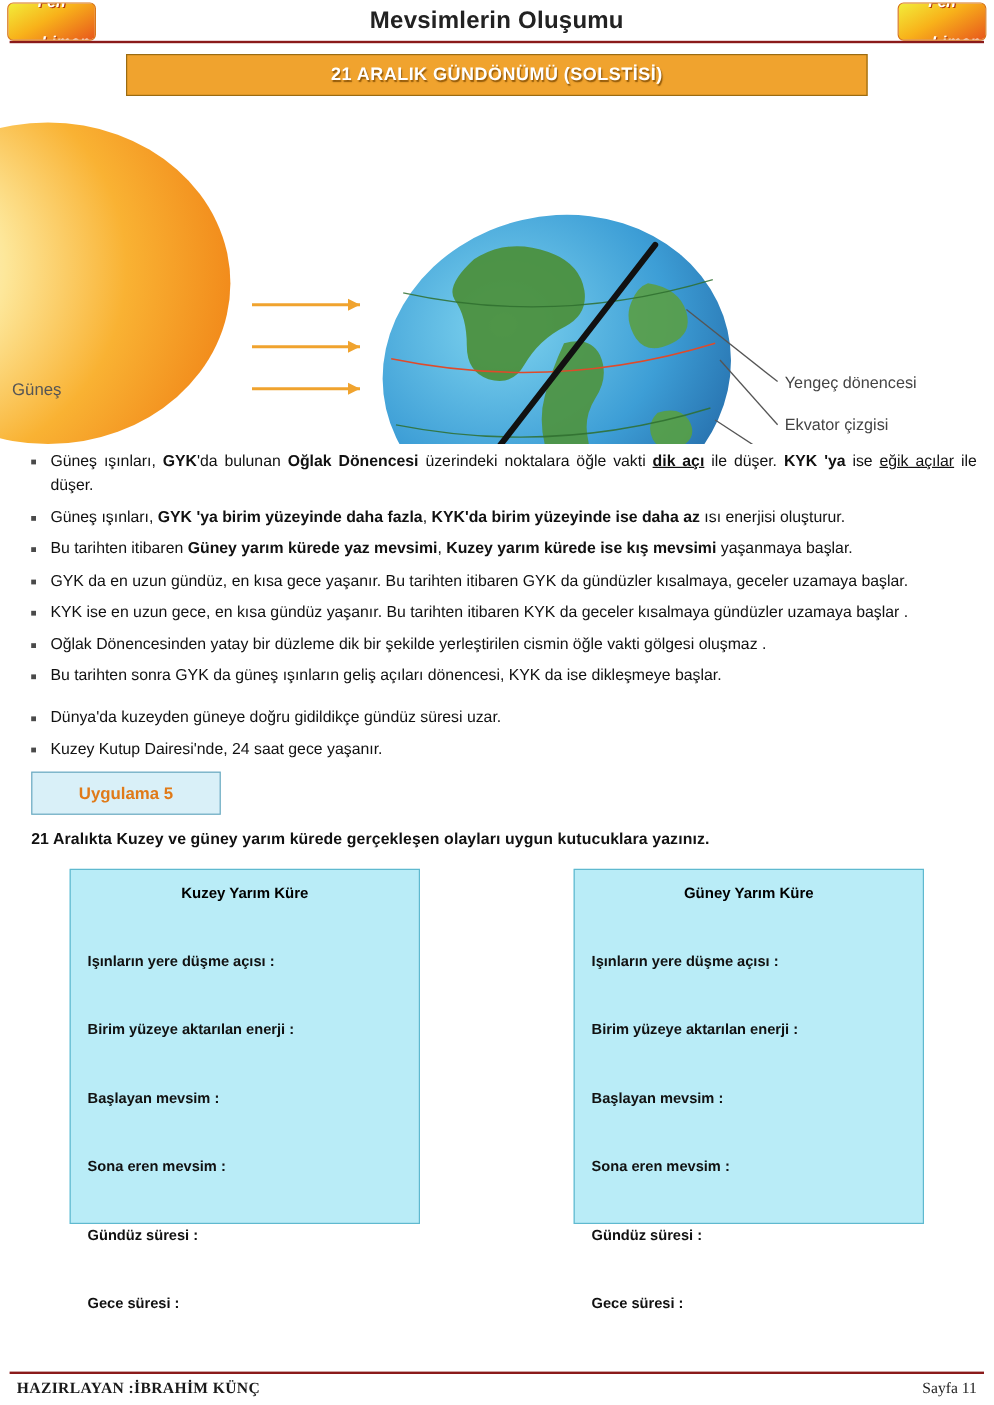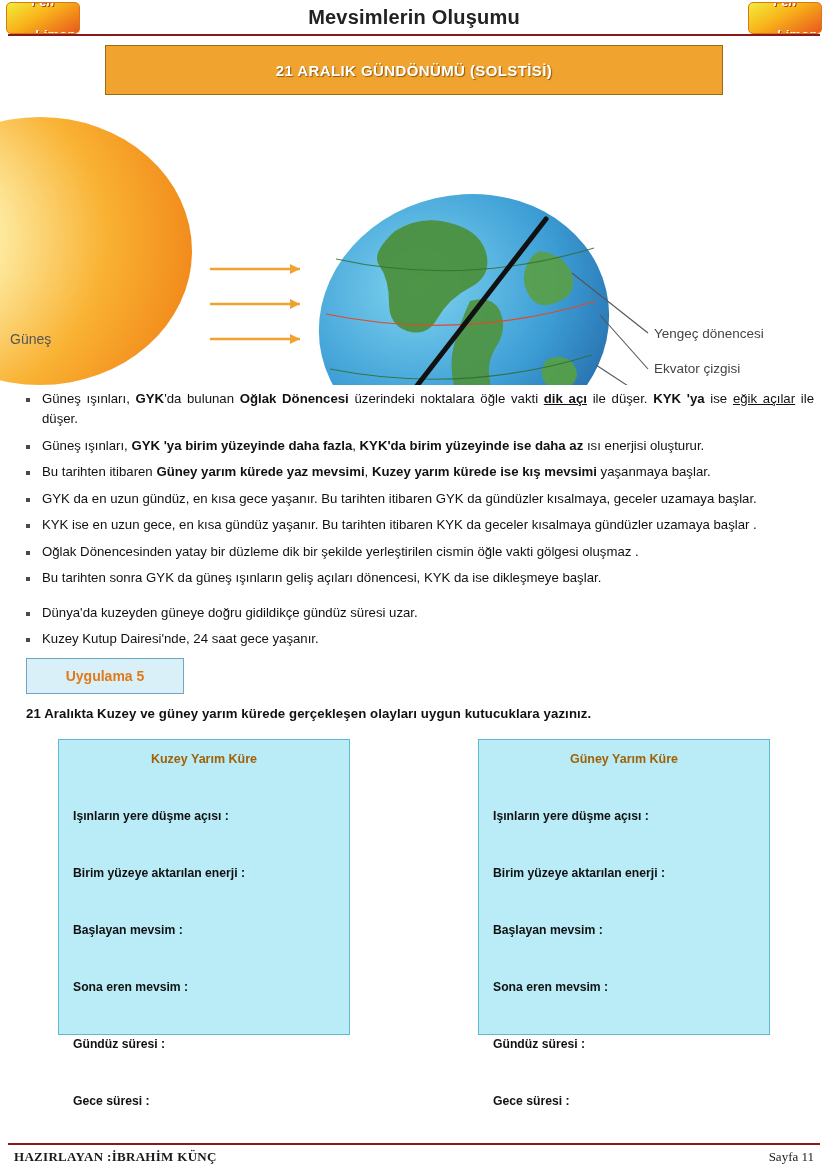--- a/index.html
+++ b/index.html
@@ -68,21 +68,21 @@
   }
 
   
   .title-band-wrap {
     display: flex;
     justify-content: center;
     margin-top: 9px;
   }
   .title-band {
     width: 618px;
-    height: 50px;
+    height: 35px;
     background: #f0a32e;
     border: 1px solid #9a6b12;
     display: flex;
     align-items: center;
     justify-content: center;
   }
   .title-band span {
     font-size: 15px;
     font-weight: bold;
     color: #ffffff;
@@ -159,21 +159,21 @@
     width: 292px;
     height: 296px;
     background: #b9ecf7;
     border: 1px solid #5fb9cf;
     padding: 12px 14px 0 14px;
   }
   .box-title {
     text-align: center;
     font-size: 12.5px;
     font-weight: bold;
-    color: #a16207;
+    color: #000000;
     margin-bottom: 16px;
   }
   .box-field {
     font-size: 12.2px;
     font-weight: bold;
     color: #111;
     margin-bottom: 26px;
     margin-top: 43px;
   }
 

